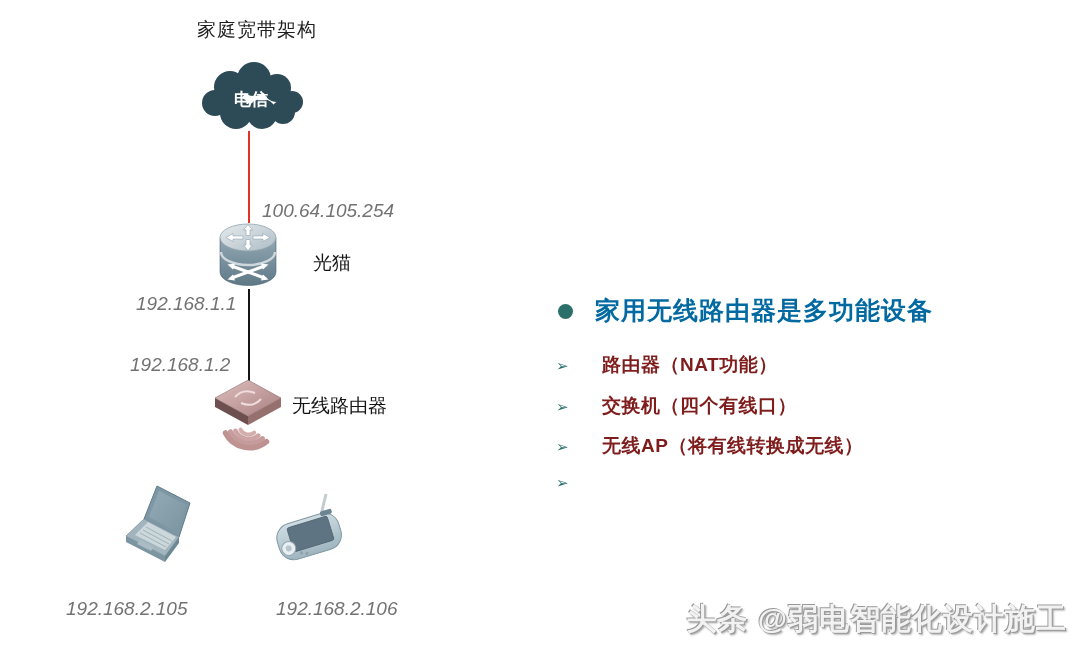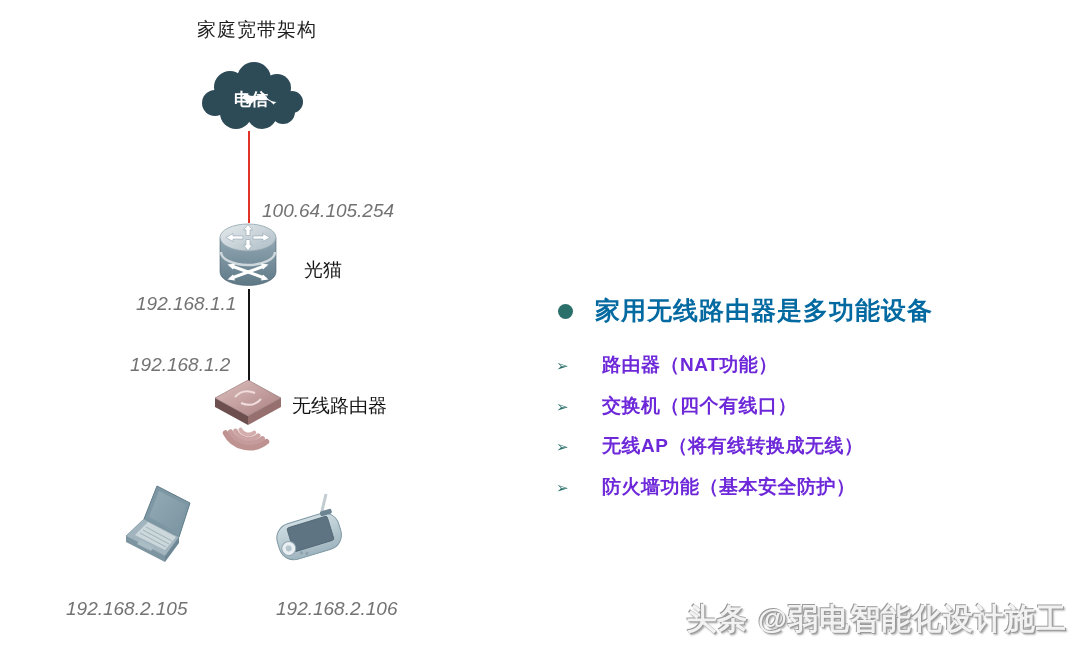--- a/index.html
+++ b/index.html
@@ -5,41 +5,41 @@
   html,body{margin:0;padding:0;background:#fff;}
   .canvas{
     position:relative;width:1080px;height:655px;background:#ffffff;overflow:hidden;
     font-family:"Liberation Sans","DejaVu Sans",sans-serif;
   }
   .abs{position:absolute;}
   .title{left:197px;top:17px;font-size:19px;font-weight:500;color:#1f1f1f;letter-spacing:1px;}
   .ip{font-size:19px;color:#737373;font-weight:500;white-space:nowrap;font-style:italic;}
   .node-label{font-size:19px;color:#141414;font-weight:500;white-space:nowrap;}
   .wan-ip{left:262px;top:200px;}
-  .modem-label{left:304px;top:250px;margin-top:7px;}
+  .modem-label{left:313px;top:250px;}
   .lan-ip-1{left:136px;top:293px;}
   .lan-ip-2{left:130px;top:354px;}
   .router-label{left:292px;top:393px;}
   .ip-laptop{left:66px;top:598px;}
   .ip-pda{left:276px;top:598px;}
   .link{width:2px;}
   .wan-line{left:248px;top:131px;height:92px;background:#e23329;}
   .lan-line{left:248px;top:289px;height:96px;background:#151515;}
   .cloud-svg{left:196px;top:60px;}
   .modem-svg{left:218px;top:221px;}
   .router-svg{left:213px;top:380px;}
   .laptop-svg{left:122px;top:484px;}
   .pda-svg{left:270px;top:492px;}
   .panel-heading{left:558px;top:294px;display:flex;align-items:flex-start;}
   .heading-dot{width:15px;height:15px;border-radius:50%;background:#2b6f6b;margin:10px 22px 0 0;flex:0 0 auto;}
   .heading-text{font-size:25px;font-weight:bold;color:#0369a1;white-space:nowrap;letter-spacing:1px;}
   .panel-item{left:556px;display:flex;align-items:baseline;}
   .item-1{top:352px;} .item-2{top:393px;} .item-3{top:433px;} .item-4{top:474px;}
   .item-bullet{font-size:15px;color:#2b6f6b;width:18px;margin-right:28px;flex:0 0 auto;}
-  .item-text{font-size:19px;font-weight:600;color:#6d28d9;white-space:nowrap;letter-spacing:0.5px;}
+  .item-text{font-size:19px;font-weight:600;color:#7f1d1d;white-space:nowrap;letter-spacing:0.5px;}
   .watermark{
     right:13px;top:599px;font-size:30px;font-weight:bold;white-space:nowrap;letter-spacing:1px;
     color:#f2f2f2;text-shadow:-1px -1px 0 #9a9a9a,1px 1px 0 #9a9a9a,2px 2px 2px #aaaaaa;
   }
 </style>
 </head>
 <body>
 
 <div class="canvas">
 
@@ -179,18 +179,17 @@
   <div class="abs panel-item item-2">
     <span class="item-bullet">➢</span>
     <span class="item-text">交换机（四个有线口）</span>
   </div>
   <div class="abs panel-item item-3">
     <span class="item-bullet">➢</span>
     <span class="item-text">无线AP（将有线转换成无线）</span>
   </div>
   <div class="abs panel-item item-4">
     <span class="item-bullet">➢</span>
-    <span class="item-text">防火墙功能（基本安全防护）</span>
   </div>
 
   <div class="abs watermark">头条 @弱电智能化设计施工</div>
 
 </div>
 
 </body></html>

